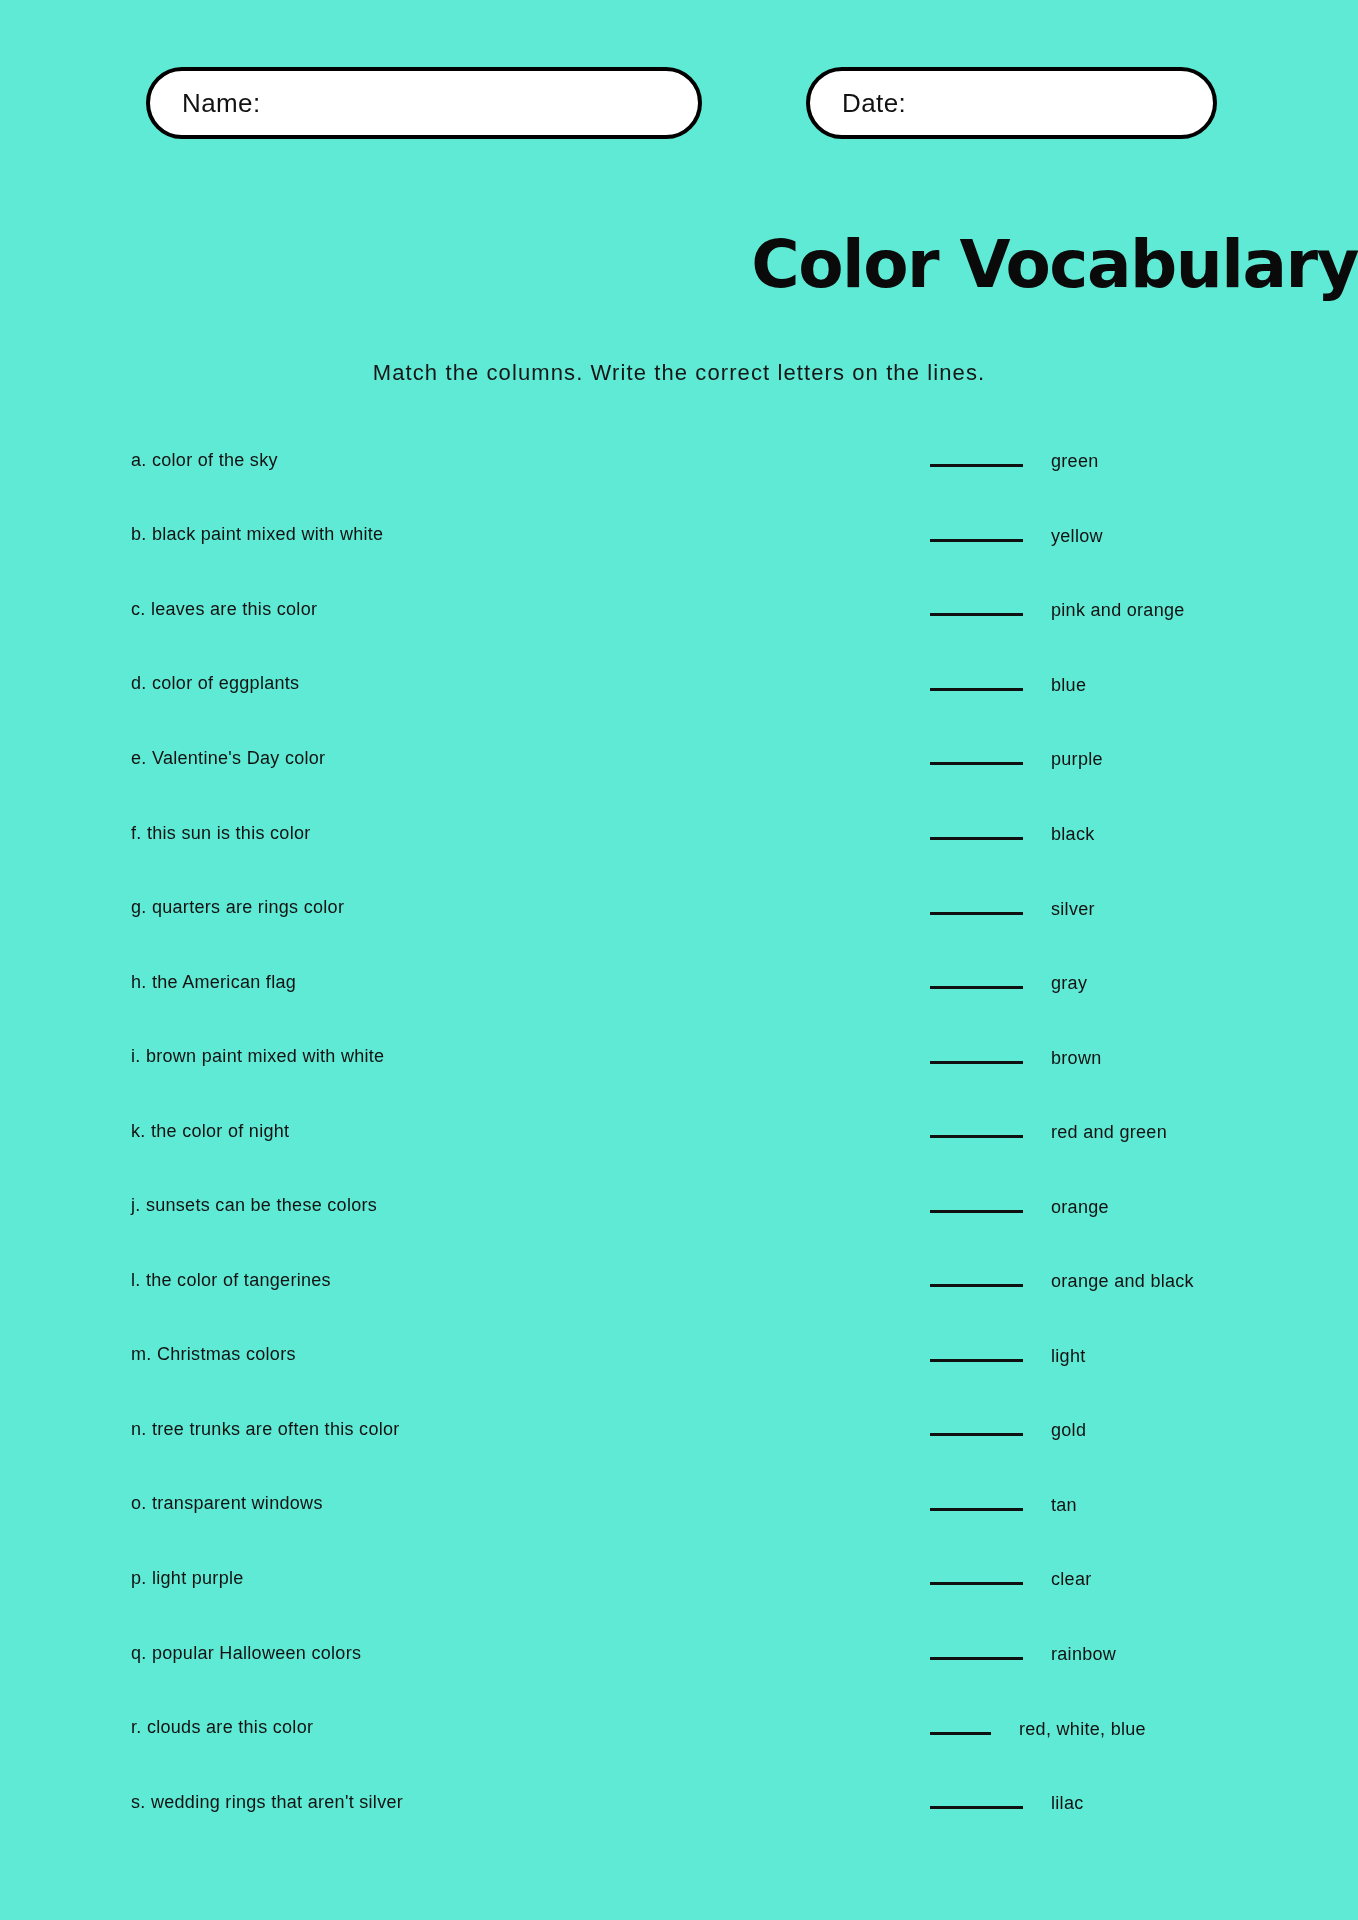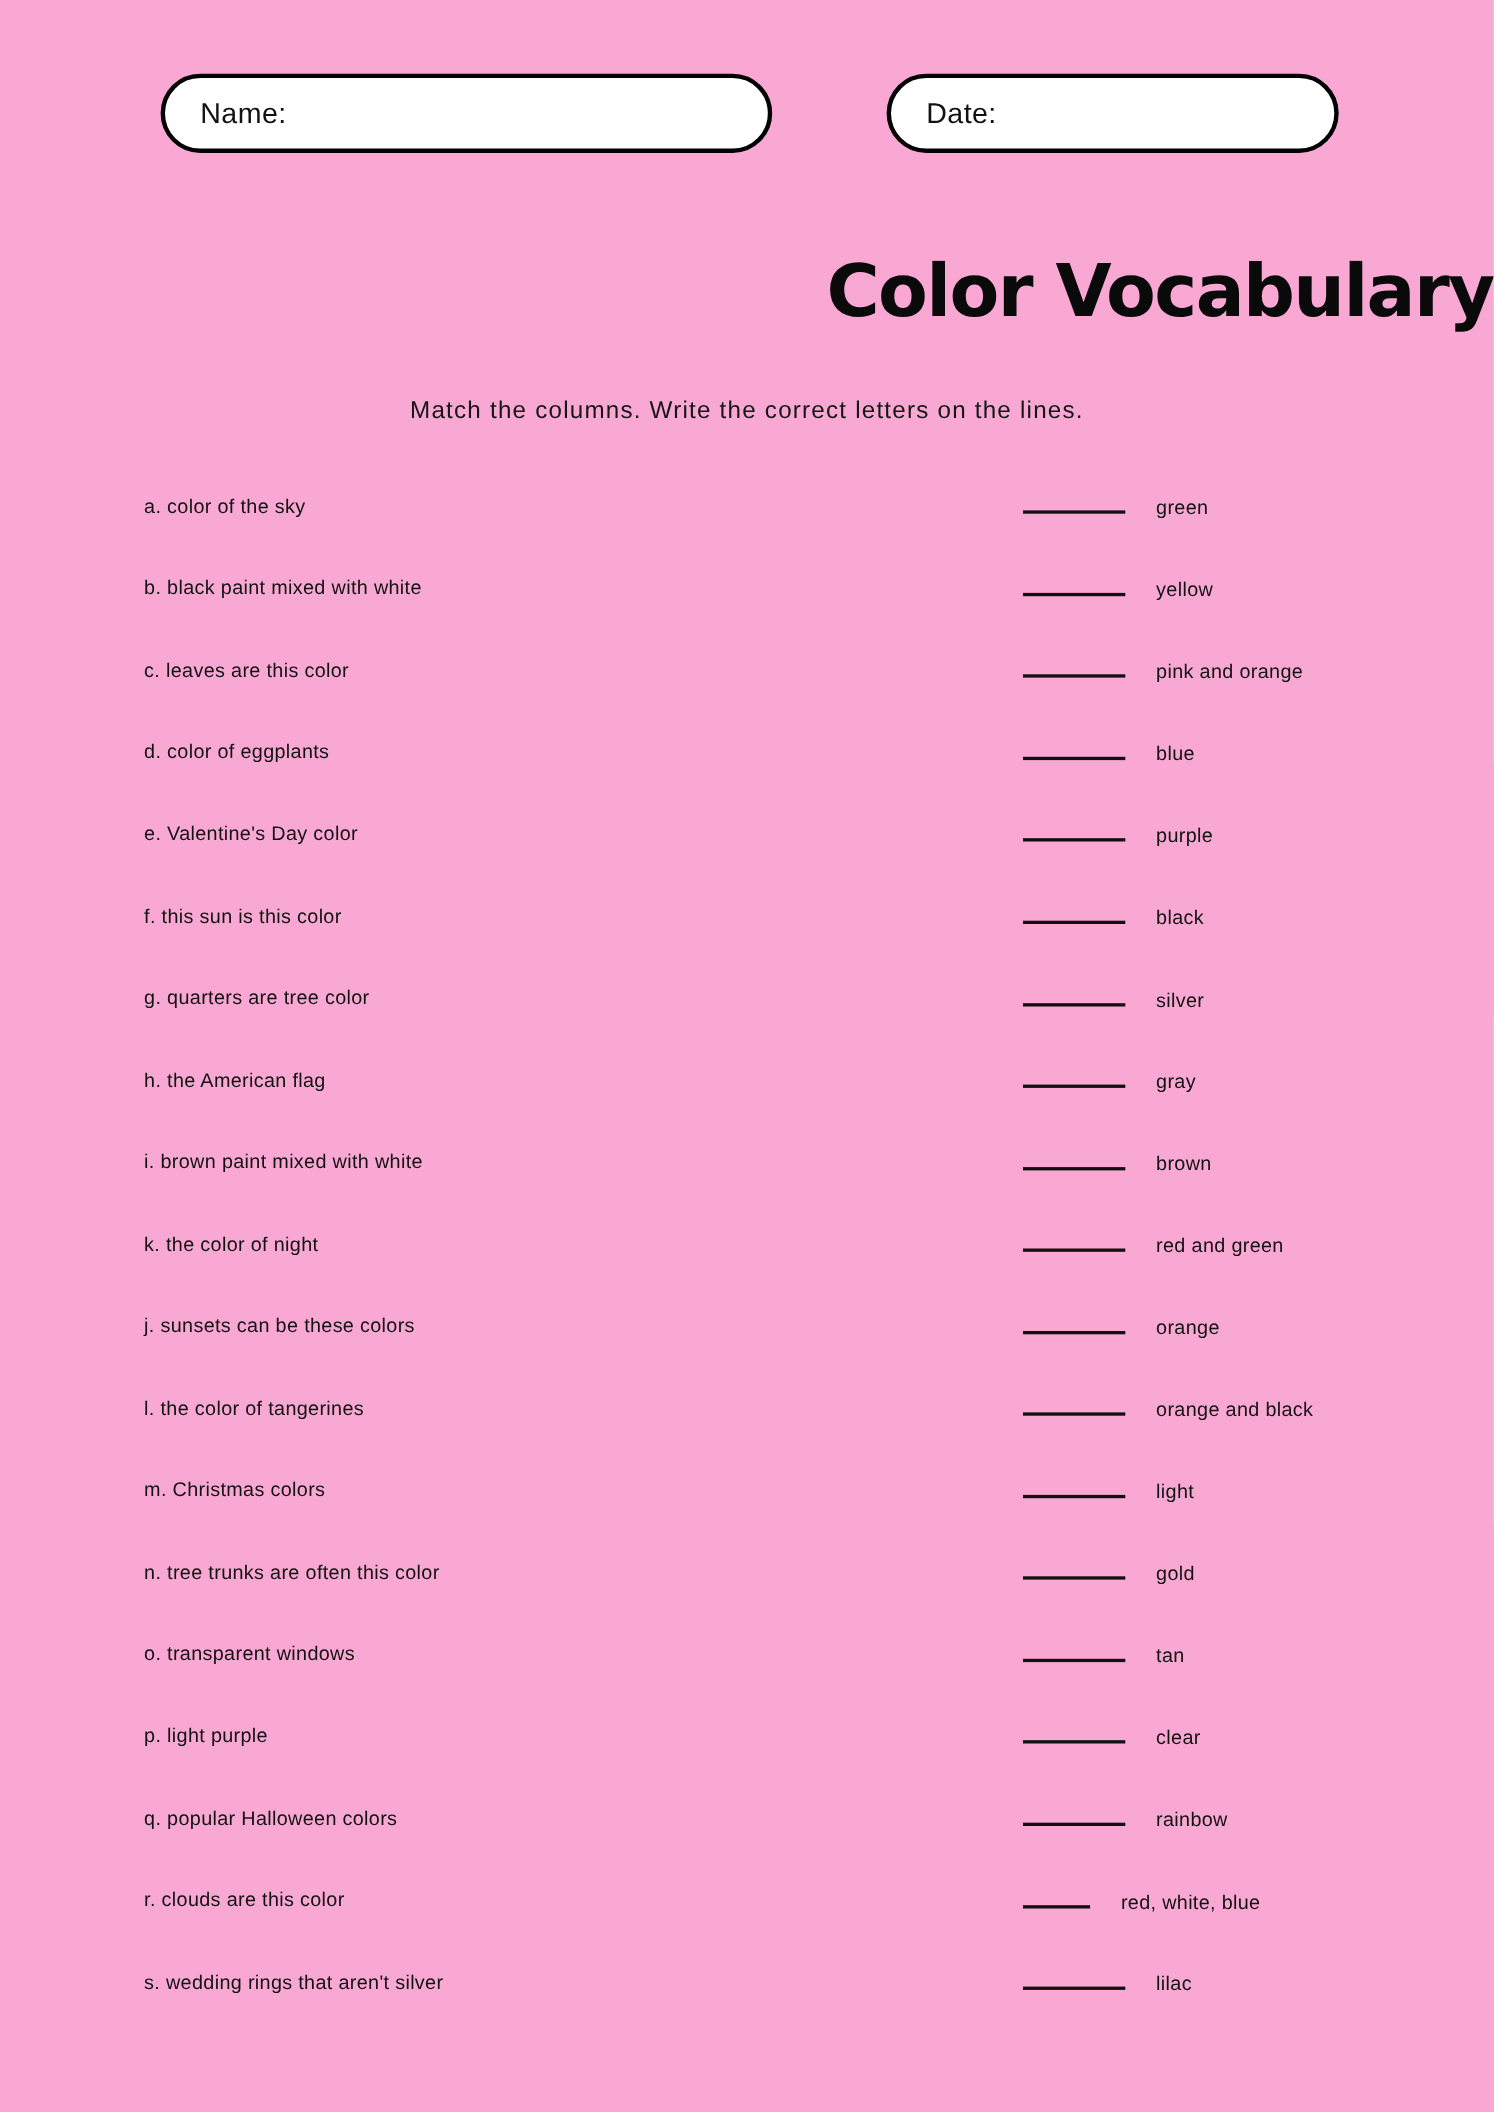--- a/index.html
+++ b/index.html
@@ -1,20 +1,20 @@
 <!DOCTYPE html>
 <html><head>
 <meta charset="utf-8">
 <style>
   html,body{margin:0;padding:0;background:#e9e9e9;}
   .page{
     position:relative;
     width:1358px;height:1920px;
     margin:0 auto;
-    background:#f9a8d4;
+    background:#5eead4;
     color:#121212;
     font-family:"Liberation Sans","DejaVu Sans",sans-serif;
     overflow:hidden;
   }
   .pill{
     position:absolute;top:67px;height:72px;
     border:4px solid #000;border-radius:37px;
     box-sizing:border-box;
     display:flex;align-items:center;
     padding-left:32px;
@@ -123,21 +123,21 @@
 
     <div class="match-row">
       <span class="clue">f. this sun is this color</span>
       <span class="answer-group">
         <span class="answer-blank"></span>
         <span class="color-word">black</span>
       </span>
     </div>
 
     <div class="match-row">
-      <span class="clue">g. quarters are tree color</span>
+      <span class="clue">g. quarters are rings color</span>
       <span class="answer-group">
         <span class="answer-blank"></span>
         <span class="color-word">silver</span>
       </span>
     </div>
 
     <div class="match-row">
       <span class="clue">h. the American flag</span>
       <span class="answer-group">
         <span class="answer-blank"></span>

